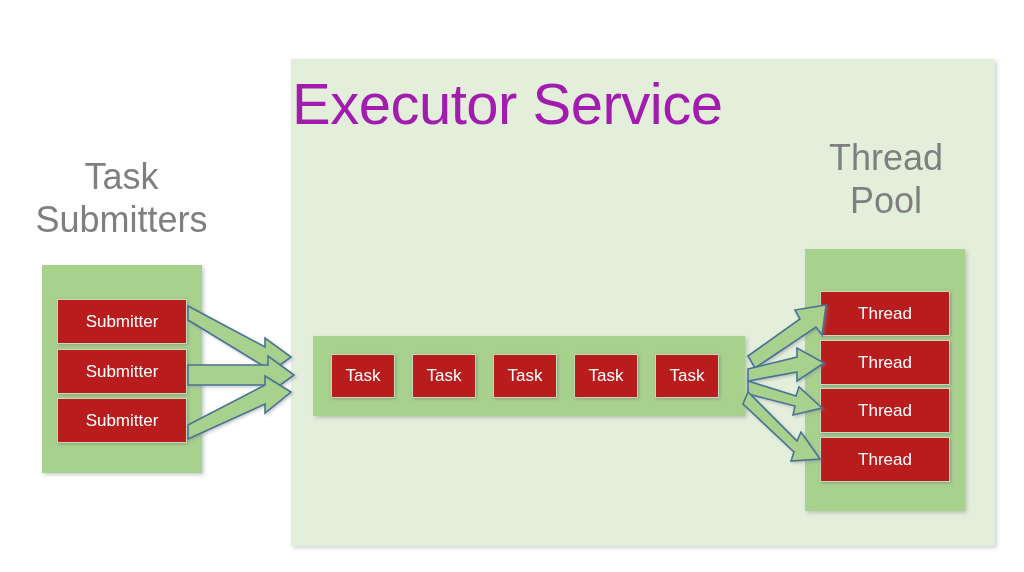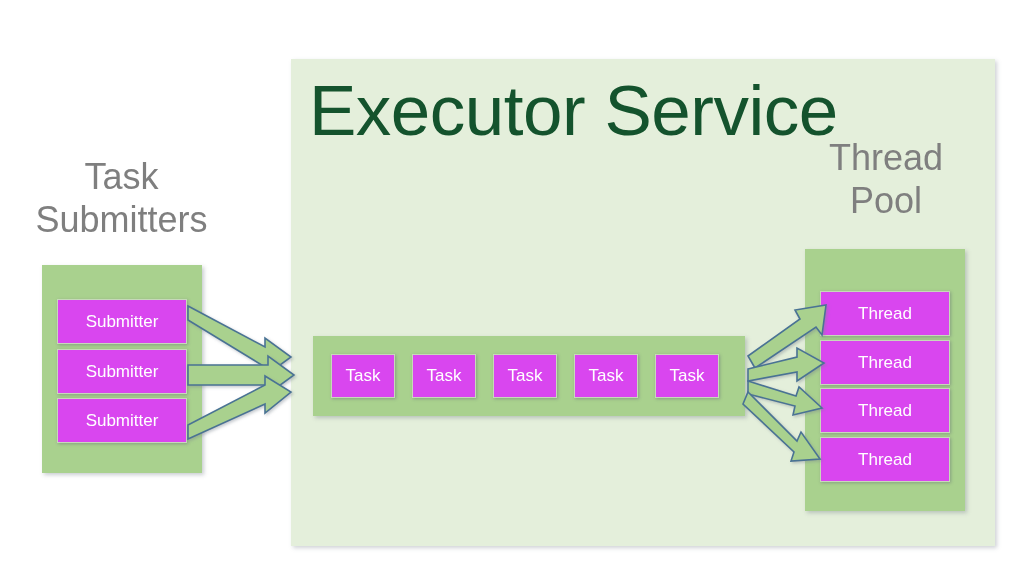--- a/index.html
+++ b/index.html
@@ -21,24 +21,24 @@
     position: absolute;
     left: 291px;
     top: 59px;
     width: 704px;
     height: 487px;
     background: #E4EFDB;
     box-shadow: 2px 2px 4px rgba(120,130,140,0.35);
   }
   #executor-title {
     position: absolute;
-    left: 309px;
+    left: 292px;
     top: 70px;
-    font-size: 71px;
-    color: #14532d;
+    font-size: 58px;
+    color: #a21caf;
     font-weight: 400;
     letter-spacing: -0.5px;
     white-space: nowrap;
   }
 
   
   .caption {
     position: absolute;
     color: #7F7F7F;
     font-size: 36px;
@@ -68,21 +68,21 @@
     background: #A9D18E;
     box-shadow: 2px 2px 4px rgba(120,130,140,0.40);
   }
   #submitters-box { left: 42px;  top: 265px; width: 160px; height: 208px; }
   #queue-box      { left: 313px; top: 336px; width: 432px; height: 80px;  }
   #threadpool-box { left: 805px; top: 249px; width: 160px; height: 262px; }
 
   
   .tile {
     position: absolute;
-    background: #d946ef;
+    background: #b91c1c;
     border: 1px solid #C7D9BA;
     box-sizing: border-box;
     color: #ffffff;
     display: flex;
     align-items: center;
     justify-content: center;
     box-shadow: 1px 1px 3px rgba(90,100,110,0.45);
   }
   .tile-submitter {
     left: 57px;

